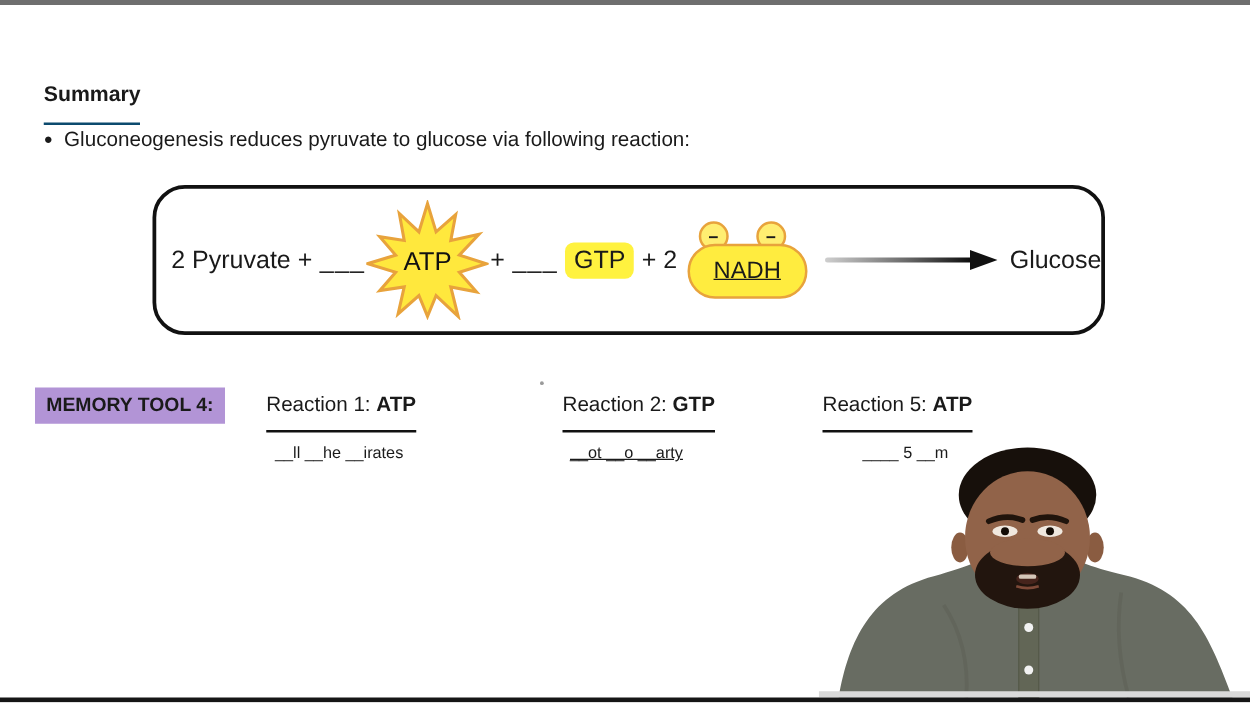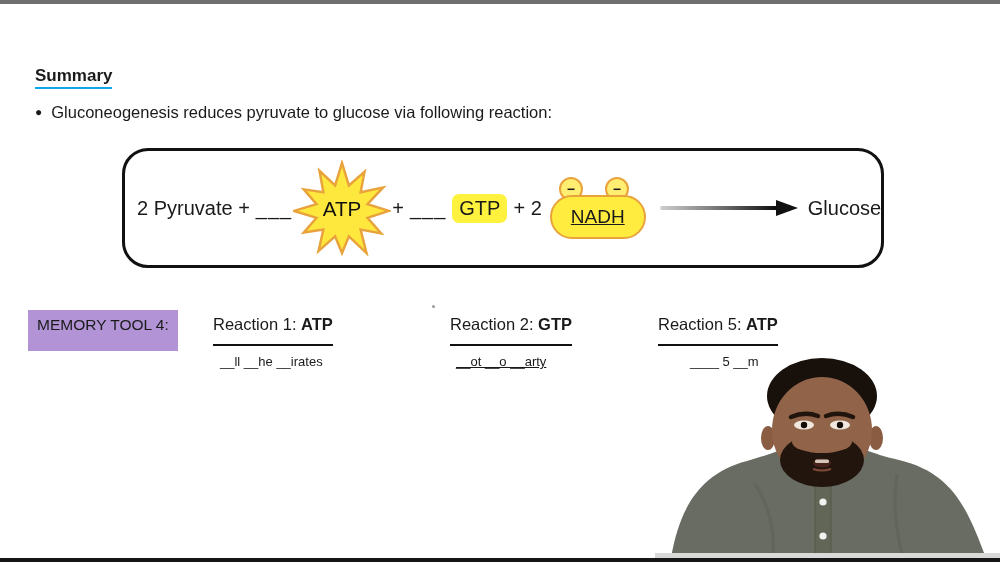--- a/index.html
+++ b/index.html
@@ -2,21 +2,21 @@
 <html><head>
 <meta charset="utf-8">
 <style>
   html,body{margin:0;padding:0;background:#fff;}
   .stage{position:relative;width:1000px;height:562px;background:#fff;overflow:hidden;
          font-family:"Liberation Sans",sans-serif;color:#1a1a1a;}
   .topbar{position:absolute;top:0;left:0;right:0;height:4px;background:#6f6f6f;}
   .bottombar{position:absolute;bottom:0;left:0;right:0;height:4px;background:#161616;}
 
   .summary-heading{position:absolute;left:35px;top:66px;font-size:17px;font-weight:bold;
-                   border-bottom:2px solid #0ea5e9;padding-bottom:1px;}
+                   border-bottom:2px solid #0c4a6e;padding-bottom:12px;}
   .bullet-line{position:absolute;left:35px;top:103px;font-size:16.5px;}
   .bullet-glyph{margin-right:9px;font-size:12px;vertical-align:2px;}
 
   .reaction-box{position:absolute;left:122px;top:148px;width:762px;height:120px;
                 border:3px solid #111;border-radius:26px;box-sizing:border-box;
                 display:flex;align-items:center;gap:6px;padding:0 8px 0 12px;font-size:20px;}
   .rx{white-space:pre;flex:0 0 auto;}
   .blank{letter-spacing:1px;}
   .burst{flex:0 0 auto;margin:0 -5px;}
   .burst text{font-size:21px;fill:#111;}
@@ -25,21 +25,21 @@
   .nadh-pill{position:absolute;left:0;top:18px;width:92px;height:40px;background:#ffec3f;
              border:2px solid #e8a33c;border-radius:22px;display:flex;align-items:center;
              justify-content:center;font-size:19px;z-index:1;text-decoration:underline;}
   .charge{position:absolute;top:0;width:20px;height:20px;border-radius:50%;background:#ffee71;
           border:2px solid #e8a33c;display:flex;align-items:center;justify-content:center;
           font-size:14px;font-weight:bold;z-index:0;}
   .charge.c1{left:9px;}.charge.c2{left:55px;}
   .arrow-svg{margin:0 4px 0 8px;flex:0 0 auto;}
 
   .memory-label{position:absolute;left:28px;top:310px;background:#b294d6;
-                padding:6px 9px 17px 9px;font-weight:normal;font-size:15.5px;}
+                padding:6px 9px 5px 9px;font-weight:bold;font-size:15.5px;}
   .col-head{position:absolute;top:315px;font-size:16.5px;border-bottom:2px solid #111;padding-bottom:10px;}
   .col-head b{font-weight:bold;}
   .col-hint{position:absolute;top:354px;font-size:13px;}
   .c1h{left:213px;}.c2h{left:450px;}.c3h{left:658px;text-align:right;}
   .c1t{left:220px;}.c2t{left:456px;text-decoration:underline;}.c3t{left:690px;}
   .speck{position:absolute;left:432px;top:305px;width:3px;height:3px;border-radius:50%;background:#9a9a9a;}
 
   .presenter{position:absolute;left:655px;top:356px;width:345px;height:202px;}
 </style>
 </head>

